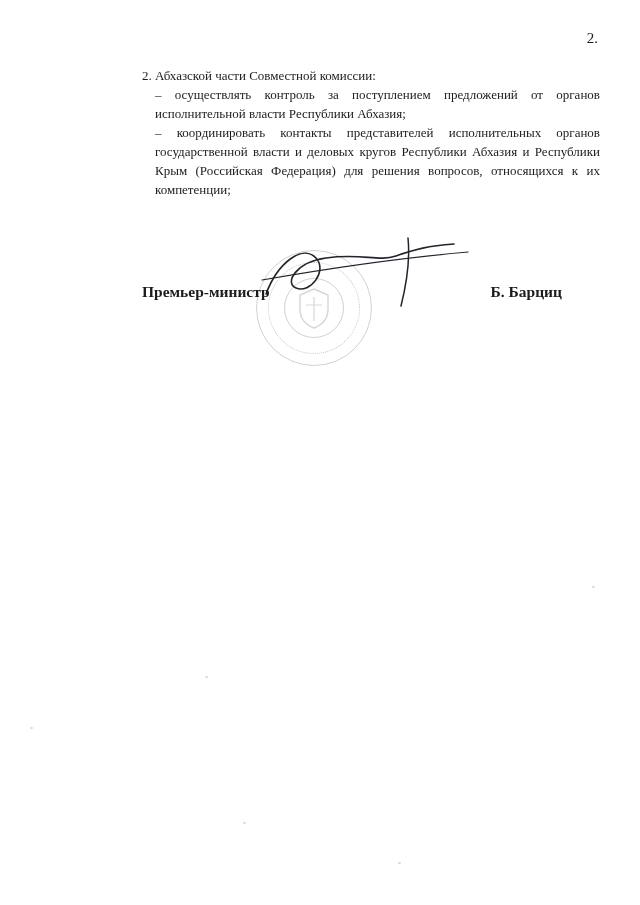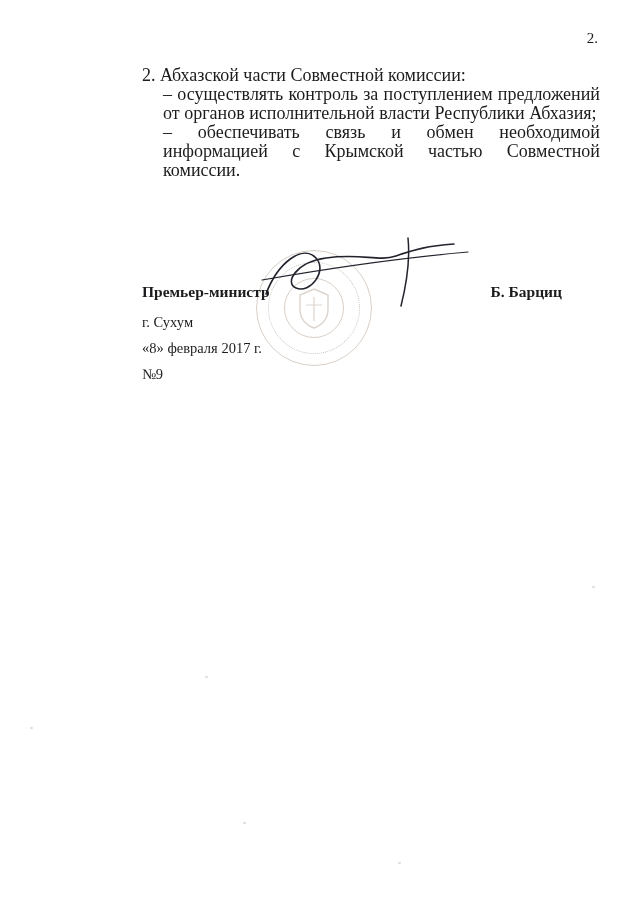--- a/index.html
+++ b/index.html
@@ -18,26 +18,26 @@
     position: absolute;
     top: 30px;
     right: 42px;
     font-size: 15px;
   }
   .content {
     position: absolute;
     left: 142px;
     top: 66px;
     width: 458px;
-    font-size: 18px;
+    font-size: 13px;
     line-height: 19px;
     text-align: justify;
   }
   .heading { text-align: left; }
-  .bullets { margin-left: 21px; }
+  .bullets { margin-left: 13px; }
   .bullets p { text-align: justify; }
   .sign-row {
     position: absolute;
     left: 142px;
     top: 283px;
     width: 458px;
     display: flex;
     justify-content: space-between;
     font-weight: bold;
     font-size: 15.5px;
@@ -102,21 +102,21 @@
 <body>
 
 <div class="page">
 
   <div class="page-number">2.</div>
 
   <div class="content">
     <div class="heading">2. Абхазской части Совместной комиссии:</div>
     <div class="bullets">
       <p>– осуществлять контроль за поступлением предложений от органов исполнительной власти Республики Абхазия;</p>
-      <p>– обеспечивать связь и обмен необходимой информацией с Крымской частью Совместной комиссии.</p>
+      <p>– координировать контакты представителей исполнительных органов государственной власти и деловых кругов Республики Абхазия и Республики Крым (Российская Федерация) для решения вопросов, относящихся к их компетенции;</p>
     </div>
   </div>
 
   <div class="stamp">
     <svg class="stamp-emblem" width="34" height="42" viewBox="0 0 34 42">
       <path d="M17 2 L31 8 L31 22 C31 32 25 38 17 41 C9 38 3 32 3 22 L3 8 Z" fill="none" stroke="#a99586" stroke-width="1.4"></path>
       <path d="M17 10 L17 34 M9 18 L25 18" fill="none" stroke="#a99586" stroke-width="1.2"></path>
     </svg>
   </div>
 
@@ -124,25 +124,20 @@
     <path d="M8 62 C 20 30, 45 12, 58 26 C 70 39, 52 62, 38 56 C 26 51, 38 30, 68 26 C 104 21, 120 30, 138 24 C 158 17, 170 14, 196 12" fill="none" stroke="#23232d" stroke-width="1.6" stroke-linecap="round"></path>
     <path d="M150 6 C 152 26, 150 46, 143 74" fill="none" stroke="#23232d" stroke-width="1.5" stroke-linecap="round"></path>
     <path d="M4 48 C 50 40, 120 28, 210 20" fill="none" stroke="#23232d" stroke-width="1.2" stroke-linecap="round"></path>
   </svg>
 
   <div class="sign-row">
     <span class="sign-title">Премьер-министр</span>
     <span class="sign-name">Б. Барциц</span>
   </div>
 
-  <div class="footer">
-    <div class="line">г. Сухум</div>
-    <div class="line">«8» февраля 2017 г.</div>
-    <div class="line">№9</div>
-  </div>
 
   <div class="speck" style="left:30px; top:727px;"></div>
   <div class="speck" style="left:205px; top:676px;"></div>
   <div class="speck" style="left:243px; top:822px;"></div>
   <div class="speck" style="left:398px; top:862px;"></div>
   <div class="speck" style="left:592px; top:586px;"></div>
 
 </div>
 
 </body></html>

